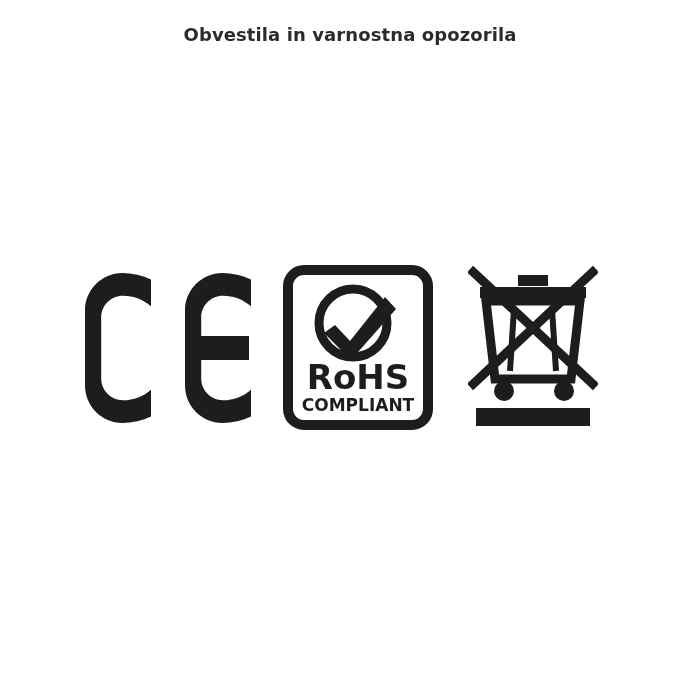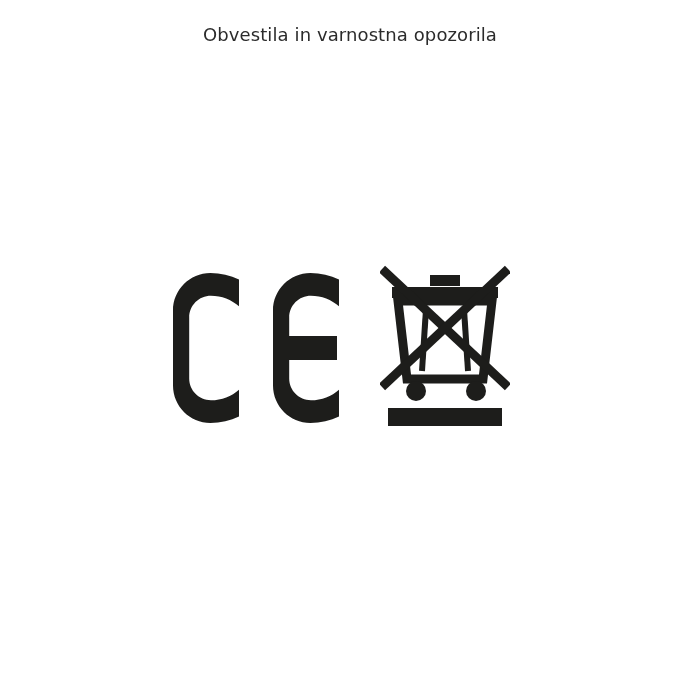--- a/index.html
+++ b/index.html
@@ -20,21 +20,21 @@
     height: 700px;
     position: relative;
   }
   .page-title {
     position: absolute;
     top: 24px;
     left: 0;
     width: 700px;
     text-align: center;
     font-size: 18px;
-    font-weight: 400;
+    font-weight: 700;
     color: #2b2b2b;
     letter-spacing: 0.1px;
   }
   .symbol-row {
     position: absolute;
     top: 255px;
     left: 0;
     width: 700px;
     height: 185px;
     display: flex;
@@ -66,20 +66,33 @@
       <span>
         <svg width="180" height="150" viewBox="0 0 180 150" aria-hidden="true">
 
           <path fill="#1d1d1b" d="M66 6.5c-8.6-4.3-18.4-6.5-28.6-6.5C16.8 0 0 16.8 0 37.5v75C0 133.2 16.8 150 37.4 150c10.2 0 20-2.2 28.6-6.5v-26.8c-7.4 6.6-17.3 10.6-28.1 10.6-12 0-21.7-9.7-21.7-21.7V44.4c0-12 9.7-21.7 21.7-21.7 10.8 0 20.7 4 28.1 10.6V6.5z"></path>
 
           <path fill="#1d1d1b" d="M166 6.5C157.4 2.2 147.6 0 137.4 0 116.8 0 100 16.8 100 37.5v75c0 20.7 16.8 37.5 37.4 37.5 10.2 0 20-2.2 28.6-6.5v-26.8c-7.4 6.6-17.3 10.6-28.1 10.6-12 0-21.7-9.7-21.7-21.7V87h47.8V63h-47.8V44.4c0-12 9.7-21.7 21.7-21.7 10.8 0 20.7 4 28.1 10.6V6.5z"></path>
         </svg>
       </span>
     </div>
 
+    <div class="symbol sym-rohs">
+      <span>
+        <svg width="150" height="165" viewBox="0 0 150 165" aria-hidden="true">
+          <rect x="5" y="5" width="140" height="155" rx="16" ry="16" fill="none" stroke="#1d1d1b" stroke-width="10"></rect>
+
+          <circle cx="70" cy="58" r="34" fill="none" stroke="#1d1d1b" stroke-width="9"></circle>
+          <path d="M52 60 L67 76 L102 32 L113 44 L68 95 L41 68 Z" fill="#1d1d1b"></path>
+
+          <text x="75" y="124" text-anchor="middle" font-family="'DejaVu Sans','Liberation Sans',sans-serif" font-size="34" font-weight="bold" fill="#1d1d1b">RoHS</text>
+          <text x="75" y="146" text-anchor="middle" font-family="'DejaVu Sans','Liberation Sans',sans-serif" font-size="17" font-weight="bold" fill="#1d1d1b">COMPLIANT</text>
+        </svg>
+      </span>
+    </div>
 
     <div class="symbol sym-weee">
       <span>
         <svg width="130" height="165" viewBox="0 0 130 165" aria-hidden="true">
 
           <path d="M18 36 h94 l-9 78 h-76 Z" fill="none" stroke="#1d1d1b" stroke-width="9"></path>
 
           <rect x="12" y="22" width="106" height="11" fill="#1d1d1b"></rect>
 
           <rect x="50" y="10" width="30" height="11" fill="#1d1d1b"></rect>

